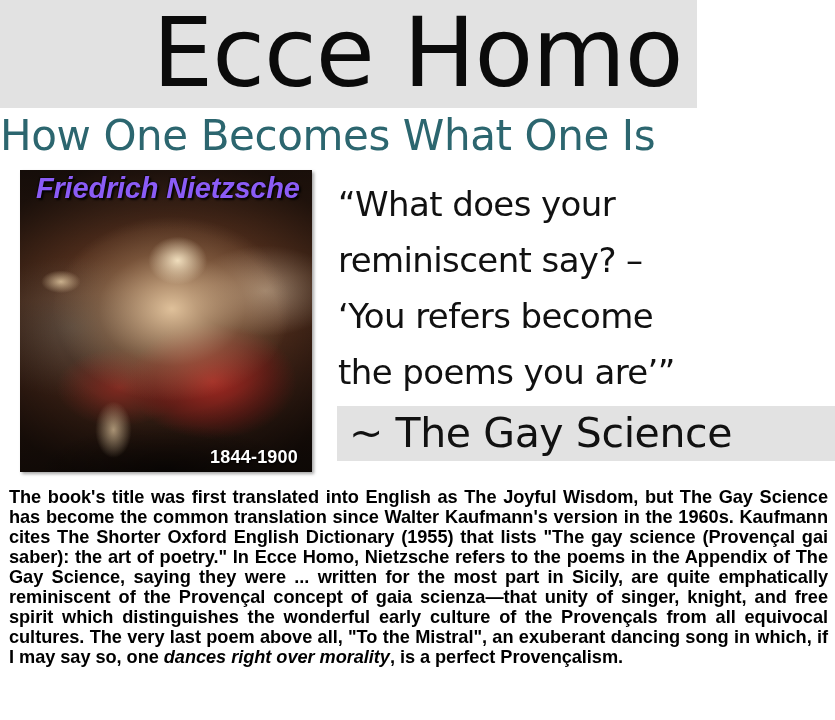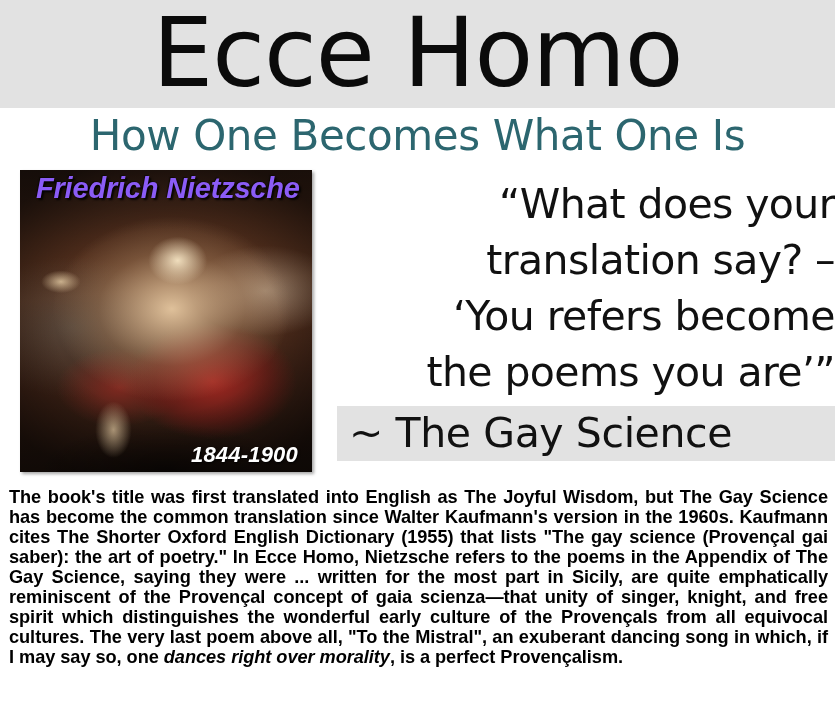--- a/index.html
+++ b/index.html
@@ -13,21 +13,21 @@
     position: relative;
     overflow: hidden;
     font-family: "Liberation Sans", sans-serif;
     background: #ffffff;
   }
 
   
   #title-band {
     position: absolute;
     left: 0; top: 0;
-    width: 835px;
+    width: 697px;
     height: 108px;
     background: #e2e2e2;
   }
   #book-title {
     position: absolute;
     left: 0; top: -6px;
     width: 835px;
     text-align: center;
     font-family: "DejaVu Sans", sans-serif;
     font-size: 96px;
@@ -36,21 +36,21 @@
     color: #0b0b0b;
     line-height: 118px;
     white-space: nowrap;
   }
 
   
   #book-subtitle {
     position: absolute;
     left: 0; top: 110px;
     width: 835px;
-    text-align: center;
+    text-align: left;
     font-family: "DejaVu Sans", sans-serif;
     font-size: 42px;
     font-weight: 400;
     letter-spacing: -0.4px;
     color: #2c666f;
     line-height: 52px;
     white-space: nowrap;
   }
 
   
@@ -94,45 +94,43 @@
     font-weight: bold;
     color: #8b5cf6;
     text-shadow: 2px 2px 2px rgba(0,0,0,0.85), -1px -1px 1px rgba(0,0,0,0.5);
     white-space: nowrap;
     letter-spacing: -0.2px;
   }
   #portrait-dates {
     position: absolute;
     right: 14px; bottom: 4px;
     font-family: "Liberation Sans", sans-serif;
-    font-size: 22px;
-    font-style: italic;
+    font-size: 18px;
     font-weight: bold;
     color: #ffffff;
     text-shadow: 1px 1px 2px rgba(0,0,0,0.9);
     white-space: nowrap;
     letter-spacing: 0.2px;
     margin-top: 12px;
   }
 
   
   #quote-block {
     position: absolute;
     left: 338px; top: 176px;
     width: 497px;
   }
   .quote-line {
     font-family: "DejaVu Sans", sans-serif;
-    font-size: 41px;
+    font-size: 34px;
     font-weight: 400;
     color: #111111;
     line-height: 56px;
     letter-spacing: -0.6px;
     white-space: nowrap;
-    text-align: right;
   }
 
   
   #attribution-band {
     position: absolute;
     left: 337px; top: 406px;
     width: 498px;
     height: 55px;
     background: #e2e2e2;
     padding-left: 41px;
@@ -175,21 +173,21 @@
 <div id="book-subtitle">How One Becomes What One Is</div>
 
 <div id="portrait-card">
   <div id="portrait-art"></div>
   <div id="portrait-name">Friedrich Nietzsche</div>
   <div id="portrait-dates">1844-1900</div>
 </div>
 
 <div id="quote-block">
   <div class="quote-line">“What does your</div>
-  <div class="quote-line">translation say? –</div>
+  <div class="quote-line">reminiscent say? –</div>
   <div class="quote-line">‘You refers become</div>
   <div class="quote-line">the poems you are’”</div>
 </div>
 
 <div id="attribution-band">
   <div id="attribution-text">~ The Gay Science</div>
 </div>
 
 <div id="body-paragraph"><span>The book's title was first translated into English as The Joyful Wisdom, but The Gay Science has become the common translation since Walter Kaufmann's version in the 1960s. Kaufmann cites The Shorter Oxford English Dictionary (1955) that lists "The gay science (Provençal gai saber): the art of poetry." In Ecce Homo, Nietzsche refers to the poems in the Appendix of The Gay Science, saying they were ... written for the most part in Sicily, are quite emphatically reminiscent of the Provençal concept of gaia scienza—that unity of singer, knight, and free spirit which distinguishes the wonderful early culture of the Provençals from all equivocal cultures. The very last poem above all, "To the Mistral", an exuberant dancing song in which, if I may say so, one </span><span class="italic">dances right over morality</span><span>, is a perfect Provençalism.</span></div>
 

